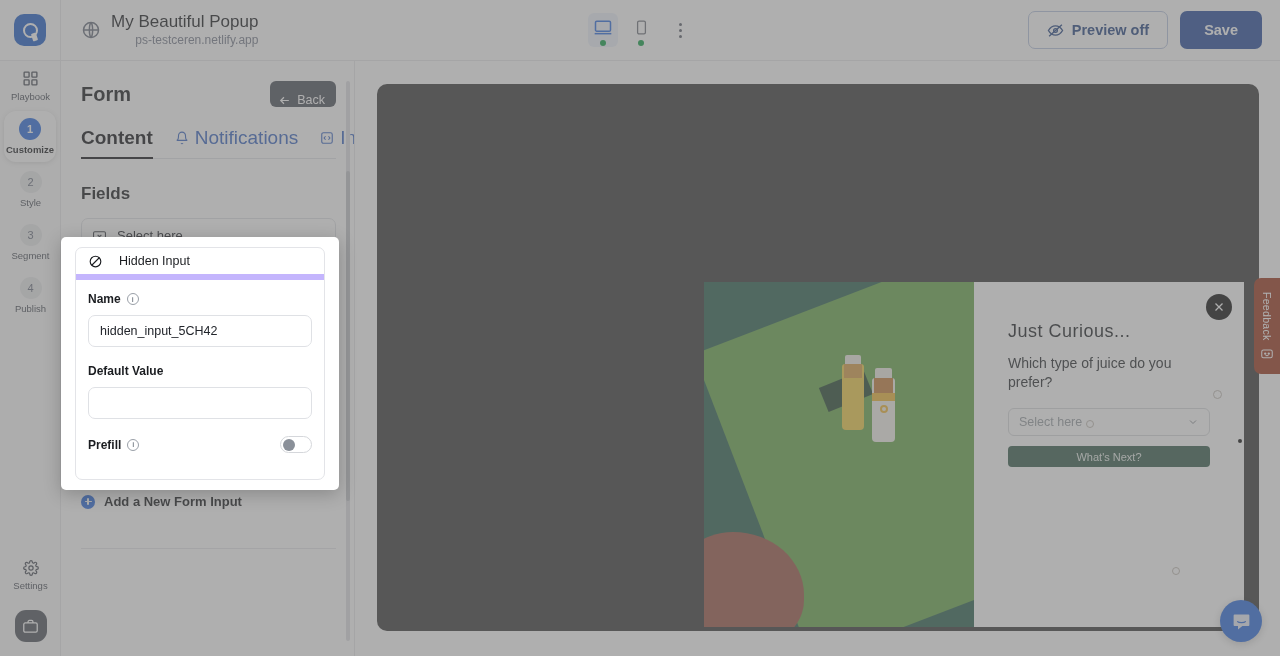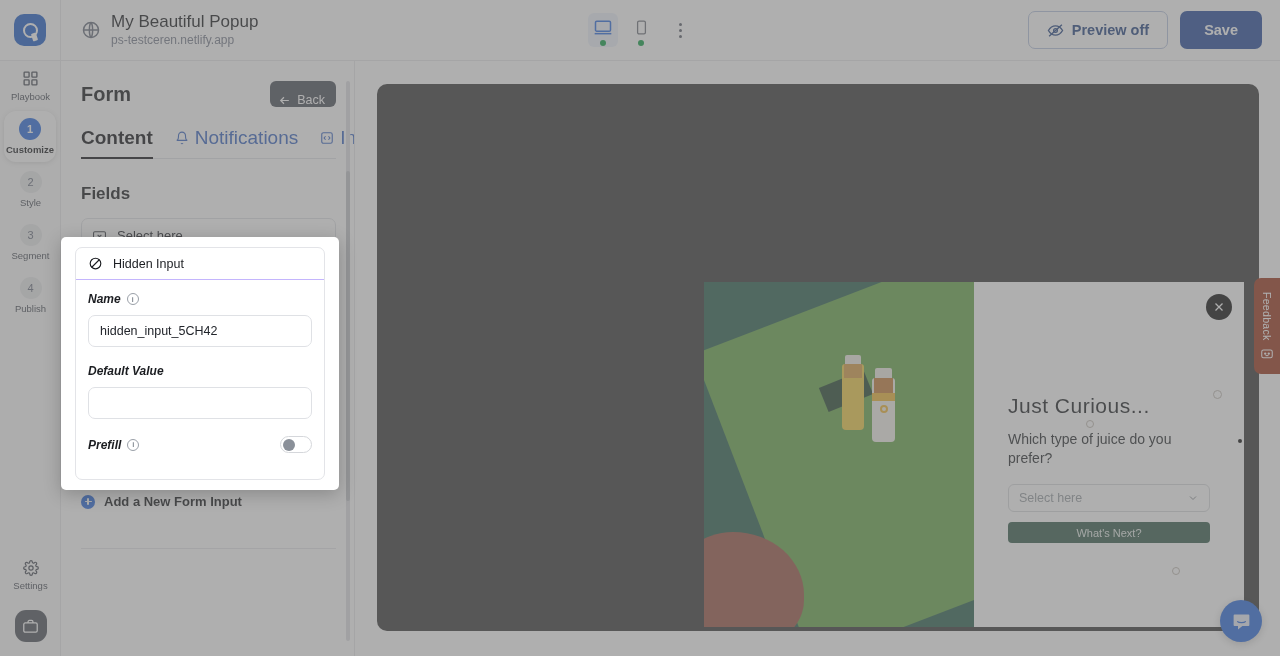--- a/index.html
+++ b/index.html
@@ -31,21 +31,21 @@
     display: flex; align-items: center; justify-content: center;
   }
   .logo .ring { width: 15px; height: 15px; border-radius: 50%; border: 2.5px solid #fff; position: relative; }
   .logo .ring:after {
     content: ""; position: absolute; width: 5px; height: 8px; background: #fff;
     left: 7px; top: 8px; transform: rotate(-18deg); border-radius: 1px;
   }
   #site-block { display: flex; align-items: center; gap: 10px; margin-left: 20px; }
   .globe { width: 20px; height: 20px; color: #6b7280; flex: none; }
   .site-title { font-size: 17px; color: #1b1d21; font-weight: 400; line-height: 20px; }
-  .site-url { font-size: 12px; color: #7b8190; line-height: 15px; margin-top: 1px; }
+  .site-url { font-size: 12px; color: #7b8190; line-height: 15px; margin-top: 1px; text-align: right; }
 
   #device-switch {
     position: absolute; left: 50%; transform: translateX(-50%);
     display: flex; align-items: center; gap: 8px;
   }
   .device-btn {
     position: relative; width: 30px; height: 34px; border-radius: 6px;
     display: flex; align-items: center; justify-content: center; background: transparent;
     border: none; cursor: pointer; padding-bottom: 6px;
   }
@@ -166,21 +166,21 @@
   .b1 { left: 138px; top: 82px; width: 22px; height: 66px; background: #f1cf4a; }
   .b1 .cap { position: absolute; left: 3px; top: -9px; width: 16px; height: 11px; background: #f0ede4; border-radius: 2px; }
   .b1 .neck { position: absolute; left: 2px; top: 0px; width: 18px; height: 14px; background: #d9a04b; }
   .b2 { left: 168px; top: 96px; width: 23px; height: 64px; background: #f4f2ea; }
   .b2 .cap { position: absolute; left: 3px; top: -10px; width: 17px; height: 12px; background: #f0ede4; border-radius: 2px; }
   .b2 .neck { position: absolute; left: 2px; top: 0px; width: 19px; height: 15px; background: #c8823f; }
   .b2 .band { position: absolute; left: 0; top: 15px; width: 23px; height: 8px; background: #f0b93a; }
   .b2 .o { position: absolute; left: 8px; top: 27px; width: 8px; height: 8px; border: 2px solid #f0b93a; border-radius: 50%; }
 
   #popup-form { width: 270px; height: 345px; background: #fff; position: relative; padding: 0 34px; }
-  .pp-h1 { font-size: 21px; color: #1f2326; margin-top: 112px; letter-spacing: .5px; }
+  .pp-h1 { font-size: 18px; color: #1f2326; margin-top: 39px; letter-spacing: .5px; }
   .pp-sub { font-size: 14px; color: #2a2e31; margin-top: 12px; line-height: 19px; }
   .pp-select {
     margin-top: 16px; height: 28px; border: 1px solid #d9dbdd; border-radius: 6px;
     display: flex; align-items: center; justify-content: space-between; padding: 0 10px;
     font-size: 12.5px; color: #9aa0a5; cursor: pointer; background: #fff;
   }
   .pp-btn {
     margin-top: 10px; height: 21px; border-radius: 4px; background: #3a6150; color: #e6ece9;
     font-size: 11px; display: flex; align-items: center; justify-content: center; cursor: pointer;
   }
@@ -212,26 +212,26 @@
   
   #modal {
     position: absolute; left: 61px; top: 237px; width: 278px; height: 253px;
     background: #fff; border-radius: 5px; z-index: 60;
     box-shadow: 0 4px 18px rgba(0,0,0,.22); padding: 10px 14px;
   }
   #modal-inner {
     width: 100%; height: 100%; border: 1px solid #e3e4e8; border-radius: 7px; overflow: hidden; background: #fff;
   }
   .modal-head {
-    height: 32px; border-bottom: 1px solid #c4b5fd; display: flex; align-items: center; gap: 10px; padding: 0 12px;
+    height: 32px; border-bottom: 6px solid #c4b5fd; display: flex; align-items: center; gap: 16px; padding: 0 12px;
   }
   .modal-head .t { font-size: 12.5px; color: #1b1d21; }
   .modal-body { padding: 12px 12px 0; }
   .lbl-row { display: flex; align-items: center; gap: 6px; }
-  .lbl-row .l { font-size: 12px; font-weight: bold; color: #1b1d21; font-style: italic; }
+  .lbl-row .l { font-size: 12px; font-weight: bold; color: #1b1d21; }
   .info-ic { width: 12px; height: 12px; border: 1.2px solid #9aa0a8; border-radius: 50%;
              font-size: 8px; color: #8b9199; display: flex; align-items: center; justify-content: center;
              font-weight: bold; flex: none; cursor: pointer; }
   .txt-input {
     margin-top: 9px; width: 100%; height: 32px; border: 1px solid #dfe1e5; border-radius: 7px;
     padding: 0 11px; font-size: 12.5px; color: #22252b; font-family: "Liberation Sans", sans-serif;
     background: #fff; outline: none;
   }
   .mt18 { margin-top: 17px; }
   .prefill-row { margin-top: 17px; display: flex; align-items: center; justify-content: space-between; }

